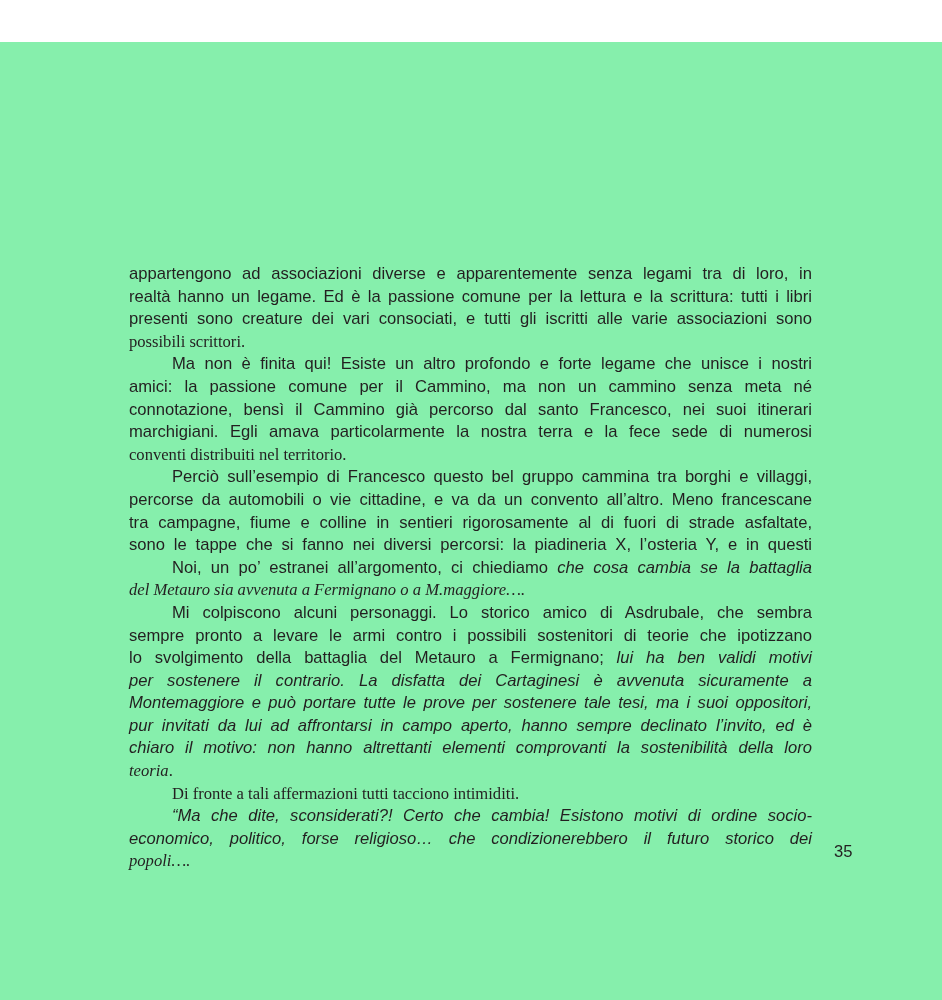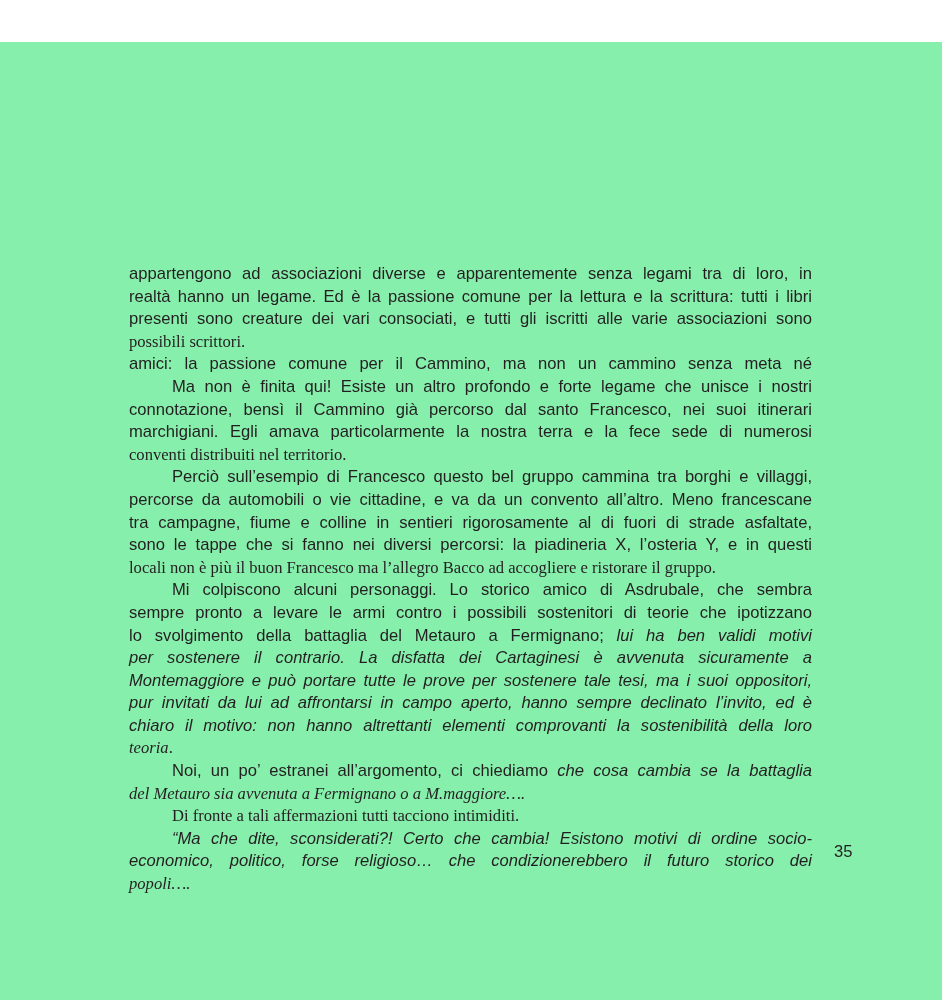--- a/index.html
+++ b/index.html
@@ -36,46 +36,45 @@
 
 <div class="page">
   <div class="text-block" id="text-block">
       <div>
         <span class="line"><span>appartengono ad associazioni diverse e apparentemente senza legami tra di loro, in</span></span>
         <span class="line"><span>realtà hanno un legame. Ed è la passione comune per la lettura e la scrittura: tutti i libri</span></span>
         <span class="line"><span>presenti sono creature dei vari consociati, e tutti gli iscritti alle varie associazioni sono</span></span>
         <span class="line last"><span>possibili scrittori.</span></span>
       </div>
       <div>
+        <span class="line ind"><span>Ma non è finita qui!  Esiste un altro profondo e forte  legame che unisce i nostri</span></span>
         <span class="line"><span>amici: la passione comune per il Cammino, ma non un cammino senza meta né</span></span>
-        <span class="line ind"><span>Ma non è finita qui!  Esiste un altro profondo e forte  legame che unisce i nostri</span></span>
         <span class="line"><span>connotazione, bensì il  Cammino già percorso dal santo Francesco, nei suoi itinerari</span></span>
         <span class="line"><span>marchigiani. Egli amava particolarmente la nostra terra e la fece sede di numerosi</span></span>
         <span class="line last"><span>conventi distribuiti nel territorio.</span></span>
       </div>
       <div>
         <span class="line ind"><span>Perciò sull’esempio di Francesco questo bel gruppo cammina tra borghi e villaggi,</span></span>
         <span class="line"><span>percorse da automobili o vie cittadine, e va da un convento all’altro. Meno francescane</span></span>
         <span class="line"><span>tra campagne, fiume e colline in sentieri rigorosamente al di fuori di strade asfaltate,</span></span>
         <span class="line"><span>sono le tappe che si fanno nei diversi percorsi: la piadineria X, l’osteria Y, e in questi</span></span>
-        <span class="line last"><span>locali non è più il buon Francesco ma l’allegro Bacco ad accogliere e ristorare il gruppo.</span></span>
+      </div>
+      <div>
+        <span class="line ind"><span>Noi, un po’ estranei all’argomento, ci chiediamo </span><span class="it">che cosa cambia se la battaglia</span></span>
+        <span class="line last"><span class="it">del Metauro sia avvenuta a Fermignano o a M.maggiore….</span></span>
       </div>
       <div>
         <span class="line ind"><span>Mi colpiscono alcuni personaggi. Lo storico amico di Asdrubale, che sembra</span></span>
         <span class="line"><span>sempre pronto a levare le armi contro i possibili sostenitori di teorie che ipotizzano</span></span>
         <span class="line"><span>lo svolgimento della battaglia del Metauro a Fermignano; </span><span class="it">lui ha ben validi motivi</span></span>
         <span class="line"><span class="it">per sostenere il contrario. La disfatta dei Cartaginesi è avvenuta sicuramente a</span></span>
         <span class="line"><span class="it">Montemaggiore e può portare tutte le prove per sostenere tale tesi, ma i suoi oppositori,</span></span>
         <span class="line"><span class="it">pur invitati da lui ad affrontarsi in campo aperto, hanno sempre declinato l’invito, ed è</span></span>
         <span class="line"><span class="it">chiaro il motivo: non hanno altrettanti elementi comprovanti la sostenibilità della loro</span></span>
         <span class="line last"><span class="it">teoria</span><span>.</span></span>
-      </div>
-      <div>
-        <span class="line ind"><span>Noi, un po’ estranei all’argomento, ci chiediamo </span><span class="it">che cosa cambia se la battaglia</span></span>
-        <span class="line last"><span class="it">del Metauro sia avvenuta a Fermignano o a M.maggiore….</span></span>
       </div>
       <div>
         <span class="line ind last"><span>Di fronte a tali affermazioni tutti tacciono intimiditi.</span></span>
       </div>
       <div>
         <span class="line ind"><span class="it">“Ma che dite, sconsiderati?! Certo che cambia! Esistono motivi di ordine socio-</span></span>
         <span class="line"><span class="it">economico, politico, forse religioso… che condizionerebbero il futuro storico dei</span></span>
         <span class="line last"><span class="it">popoli….</span></span>
       </div>
     </div>

